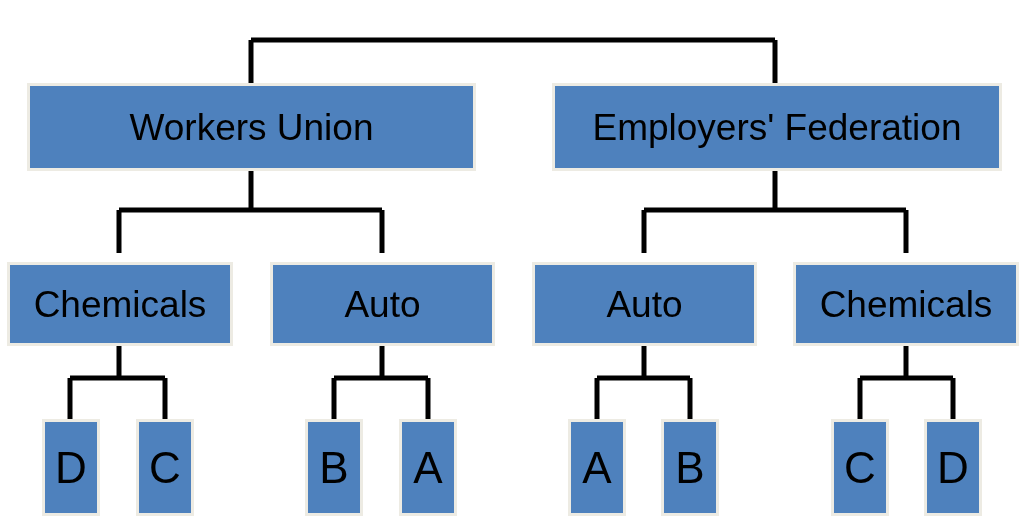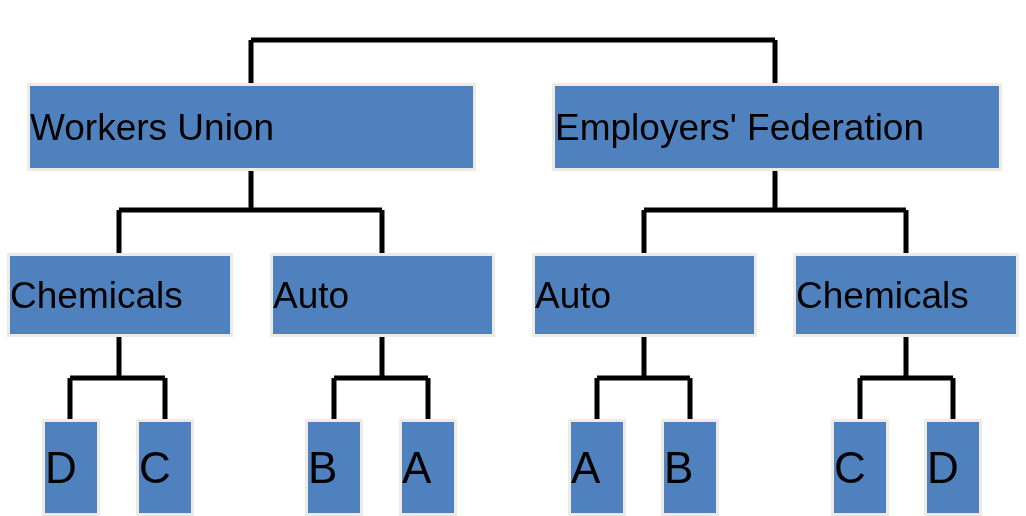--- a/index.html
+++ b/index.html
@@ -28,34 +28,35 @@
     pointer-events: none;
   }
   
   .node {
     position: absolute;
     box-sizing: border-box;
     background: #4E81BD;
     border: 3px solid #fca5a5;
     display: flex;
     align-items: center;
+    justify-content: center;
     color: #000000;
     line-height: 1;
     overflow: hidden;
     z-index: 2;
   }
   .node .node-label {
     display: block;
     white-space: nowrap;
     color: #000000;
   }
   
   .level-1 { font-size: 37px; }
   
-  .level-2 { font-size: 37px; }
+  .level-2 { font-size: 37px; margin-top: 9px; }
   
   .level-3 { font-size: 44px; }
 </style>
 </head>
 <body style="background: rgb(255, 255, 255);">
 
 <div id="diagram-root" style="width: 1026px; height: 516px; background: rgb(255, 255, 255);">
 
   <svg id="connector-layer" viewBox="0 0 1026 516" width="1026" height="516" aria-hidden="true">
     <g id="connector-group" stroke="#000000" stroke-width="5" stroke-linecap="butt">

